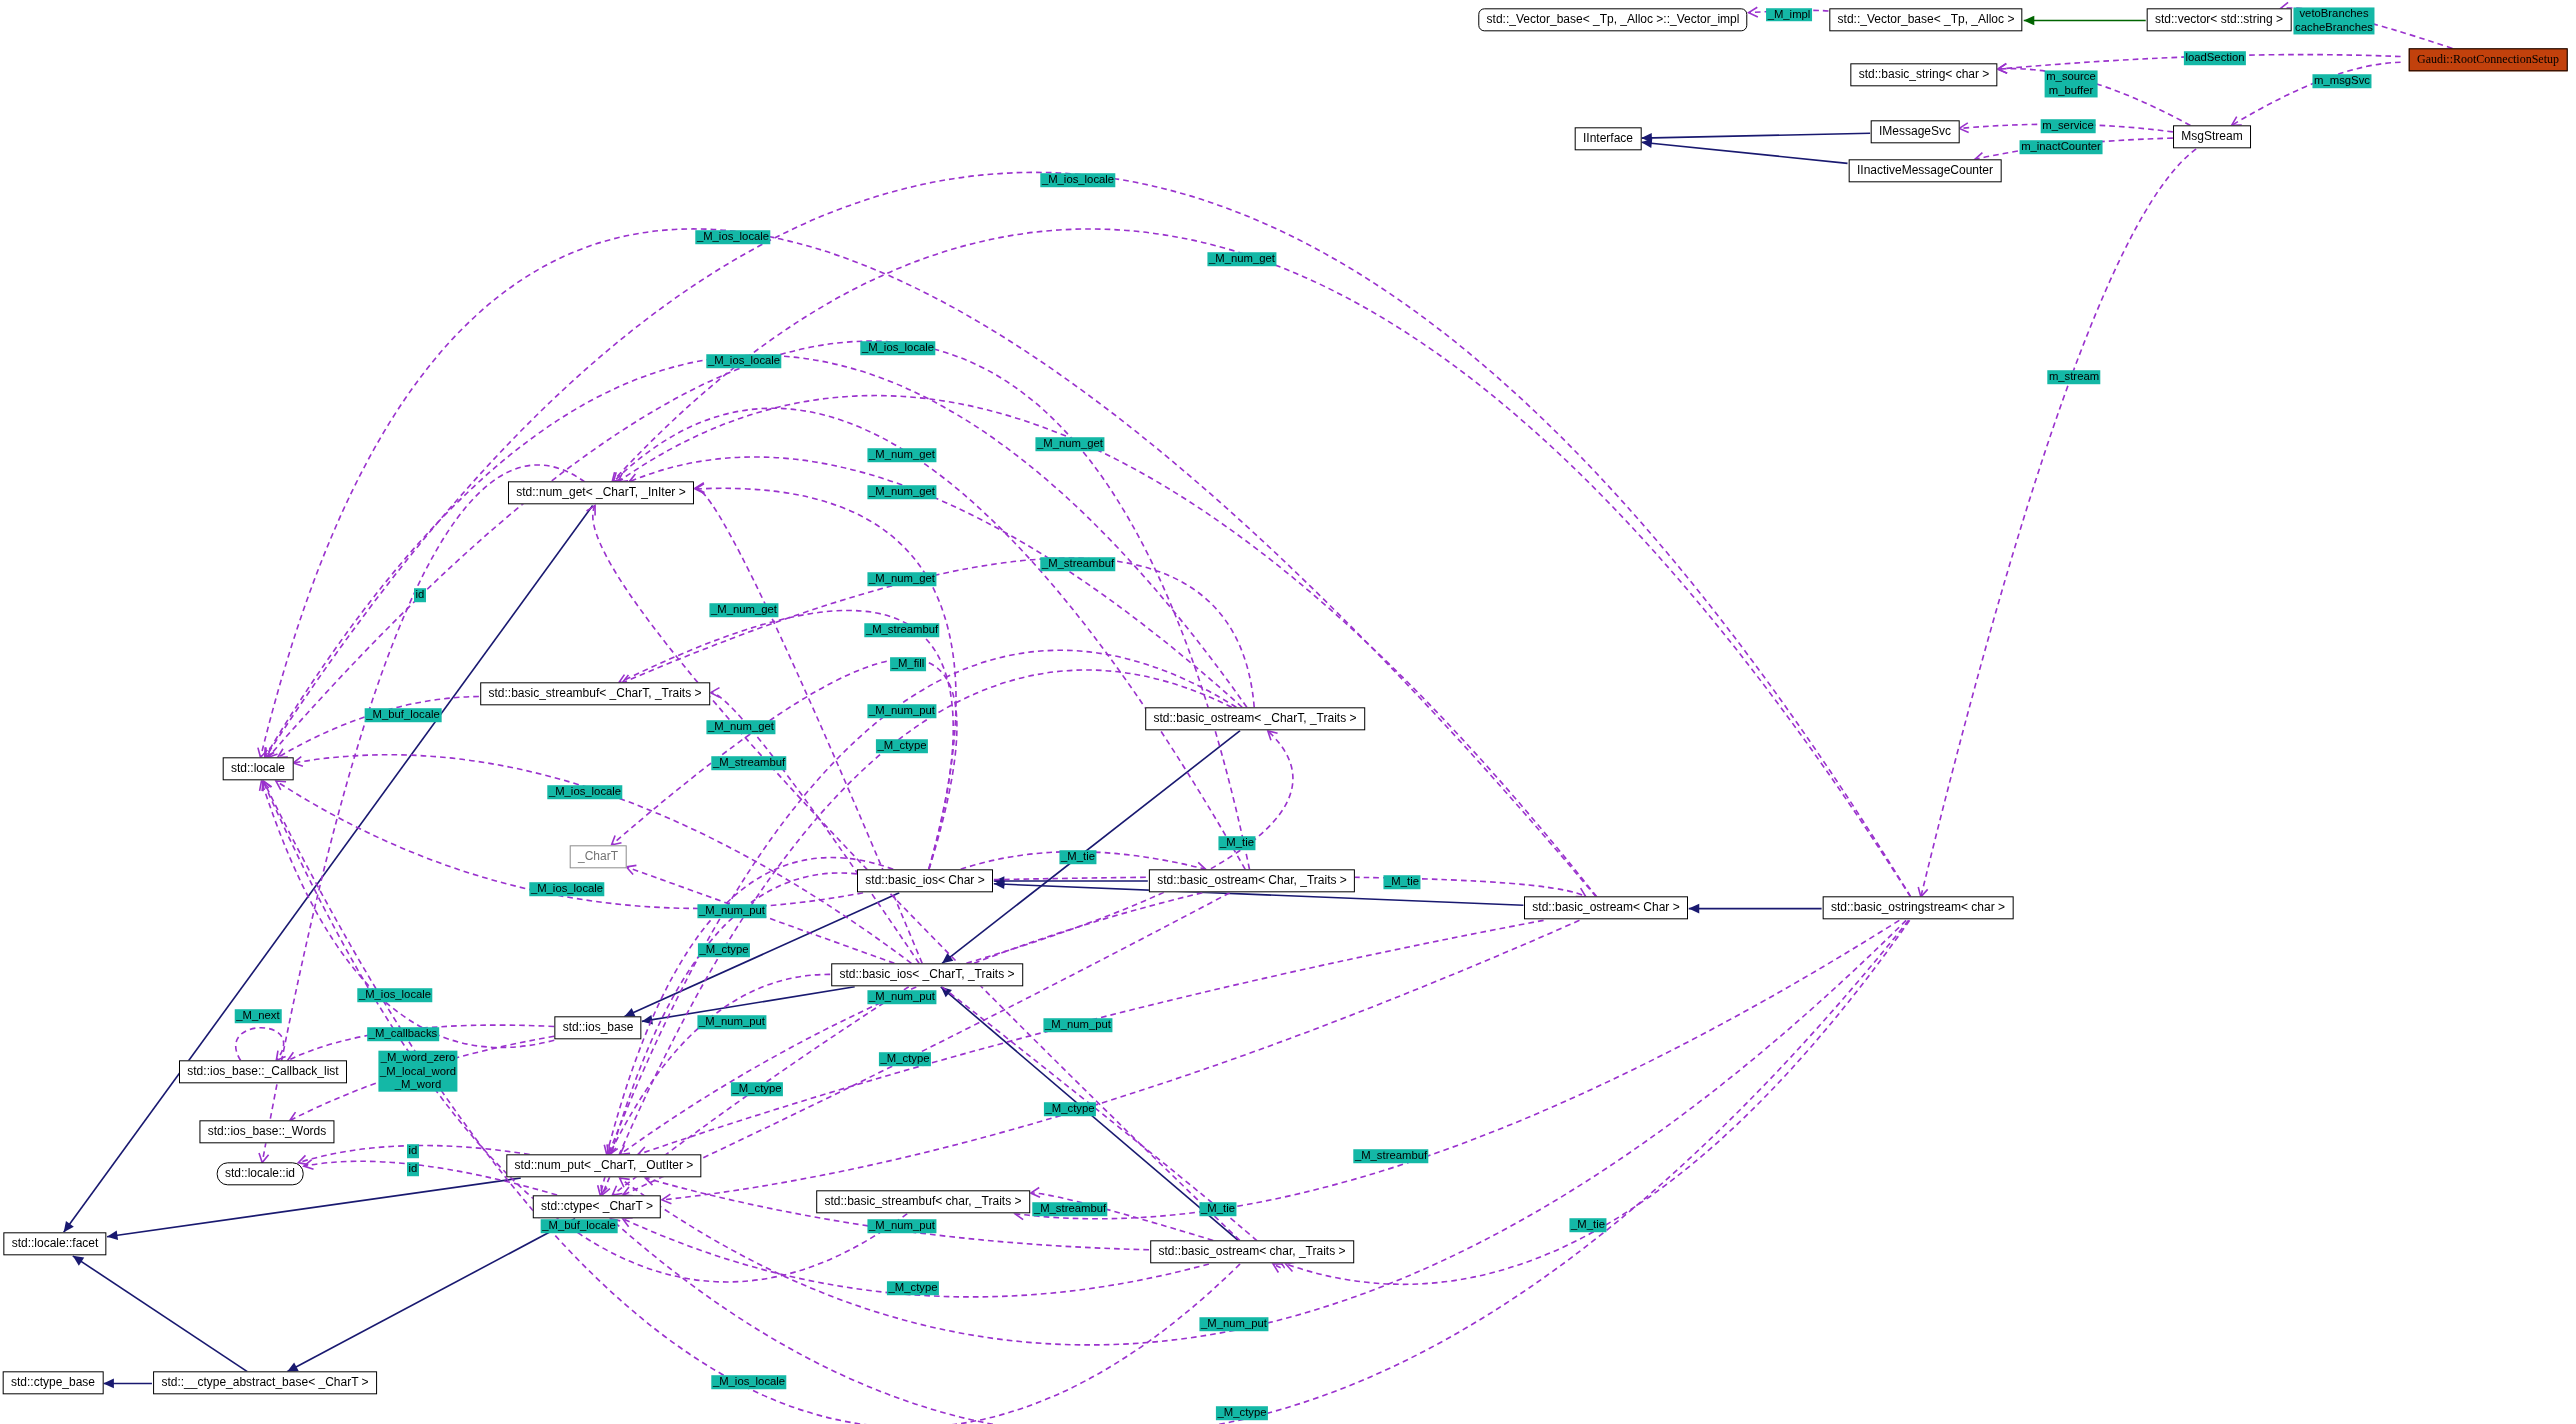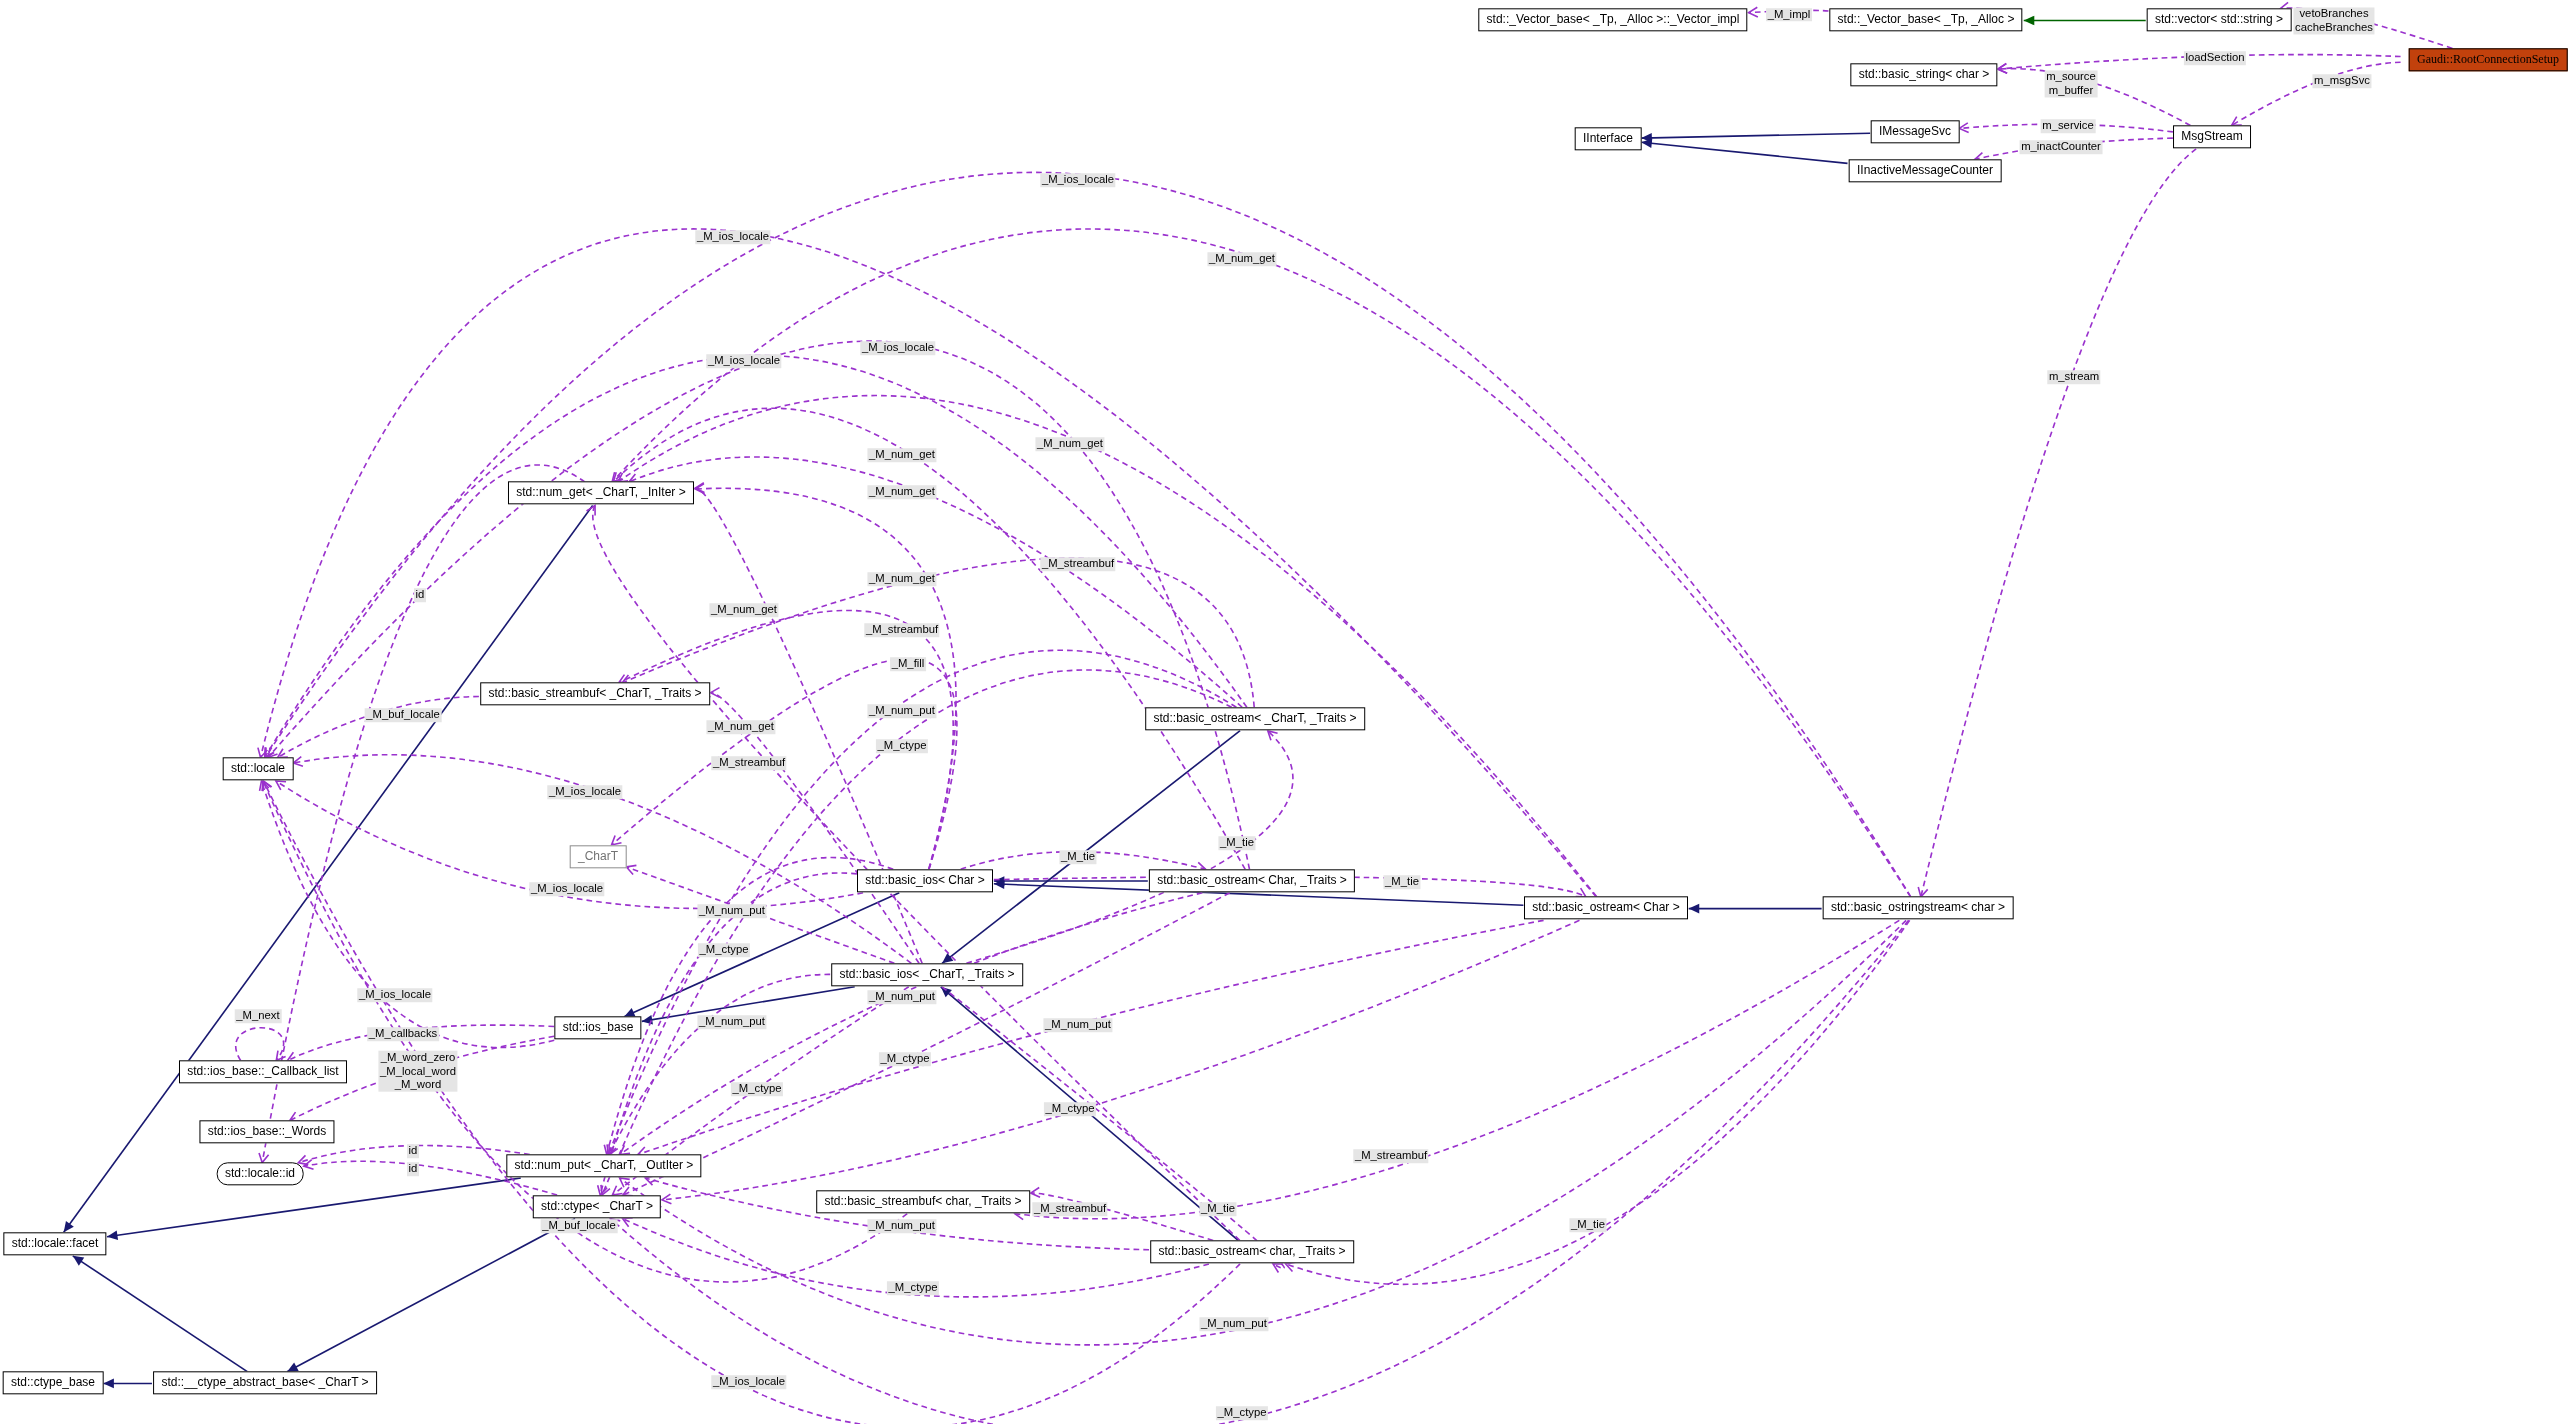--- a/index.html
+++ b/index.html
@@ -26,21 +26,21 @@
   .node.highlight { background:#c2410c;font-family:Liberation Serif, serif; }
   .node.tparam { color:#737373; border-color:#8c8c8c; }
   .elabel {
     position:absolute;
     transform:translate(-50%,-50%);
     font-size:11.3px;
     line-height:1.2;
     color:#000000;
     white-space:pre-line;
     text-align:center;
-    background:#e5e5e5;
+    background:#14b8a6;
     padding:0 1.6px;
     z-index:1;
   }
 </style>
 </head>
 <body>
 
 <div id="diagram">
     <svg id="edges" width="2576" height="1425" viewBox="0 0 3179 1758">
       <defs>
@@ -120,21 +120,21 @@
       <path d="M 2356.7 1135.5 Q 1964.0 1691.0 1586.6 1559.5" fill="none" stroke="#9a32cd" stroke-width="2" stroke-dasharray="7,5" marker-end="url(#arr-d)"></path>
       <path d="M 591.0 859.2 Q 468.0 861.0 342.7 934.5" fill="none" stroke="#9a32cd" stroke-width="2" stroke-dasharray="7,5" marker-end="url(#arr-d)"></path>
       <path d="M 1119.6 1497.5 Q 701.5 1810.0 324.5 963.5" fill="none" stroke="#9a32cd" stroke-width="2" stroke-dasharray="7,5" marker-end="url(#arr-d)"></path>
       <path d="M 721.7 594.5 Q 504.5 439.0 323.6 1434.5" fill="none" stroke="#9a32cd" stroke-width="2" stroke-dasharray="7,5" marker-end="url(#arr-d)"></path>
       <path d="M 653.8 1424.5 Q 487.0 1398.0 368.2 1434.5" fill="none" stroke="#9a32cd" stroke-width="2" stroke-dasharray="7,5" marker-end="url(#arr-d)"></path>
       <path d="M 687.5 1474.5 Q 491.0 1417.0 375.0 1438.8" fill="none" stroke="#9a32cd" stroke-width="2" stroke-dasharray="7,5" marker-end="url(#arr-d)"></path>
       <path d="M 297 1308.5 C 263 1254.5, 383 1254.5, 341 1308.5" fill="none" stroke="#9a32cd" stroke-width="2" stroke-dasharray="7,5" marker-end="url(#arr-d)"></path>
       <path d="M 684.0 1266.5 Q 462.5 1256.0 354.8 1308.5" fill="none" stroke="#9a32cd" stroke-width="2" stroke-dasharray="7,5" marker-end="url(#arr-d)"></path>
       <path d="M 684.0 1278.5 Q 498.5 1311.0 357.6 1382.5" fill="none" stroke="#9a32cd" stroke-width="2" stroke-dasharray="7,5" marker-end="url(#arr-d)"></path>
     </svg>
-    <div class="node" style="left: 1613px; top: 20px;">std::_Vector_base&lt; _Tp, _Alloc &gt;::_Vector_impl</div>
+    <div class="node" style="left: 1613px; top: 20px; border-radius: 6px;">std::_Vector_base&lt; _Tp, _Alloc &gt;::_Vector_impl</div>
     <div class="node" style="left: 1926px; top: 20px;">std::_Vector_base&lt; _Tp, _Alloc &gt;</div>
     <div class="node" style="left: 2219px; top: 20px;">std::vector&lt; std::string &gt;</div>
     <div class="node highlight" style="left: 2488px; top: 60px;">Gaudi::RootConnectionSetup</div>
     <div class="node" style="left: 1924px; top: 75px;">std::basic_string&lt; char &gt;</div>
     <div class="node" style="left: 1608px; top: 139px;">IInterface</div>
     <div class="node" style="left: 1915px; top: 132px;">IMessageSvc</div>
     <div class="node" style="left: 1925px; top: 171px;">IInactiveMessageCounter</div>
     <div class="node" style="left: 2212px; top: 137px;">MsgStream</div>
     <div class="node" style="left: 601px; top: 493px;">std::num_get&lt; _CharT, _InIter &gt;</div>
     <div class="node" style="left: 595px; top: 694px;">std::basic_streambuf&lt; _CharT, _Traits &gt;</div>

